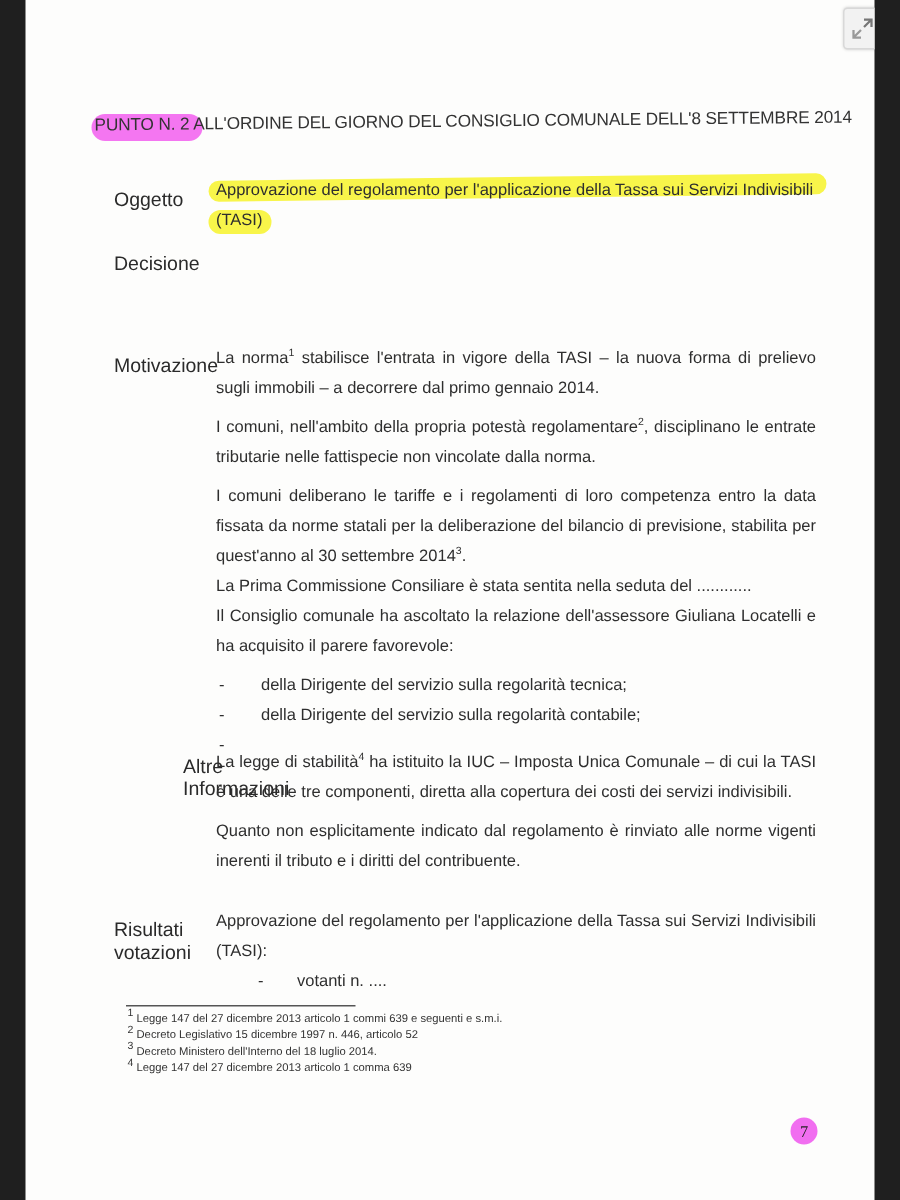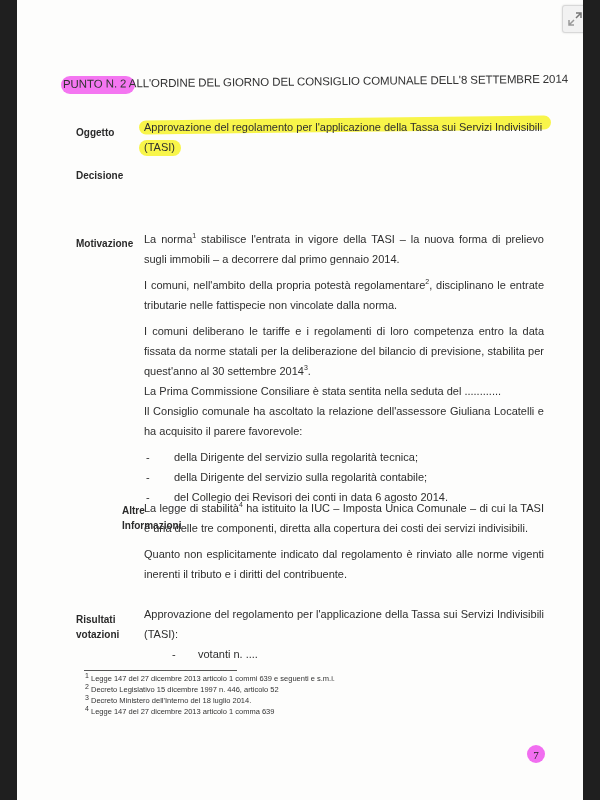--- a/index.html
+++ b/index.html
@@ -33,21 +33,21 @@
     }
     .hl-yellow-1 {
       position: absolute; left: 122px; top: 118px; width: 412px; height: 14px;
       background: #f8f54a; border-radius: 7px; transform: rotate(-0.7deg);
     }
     .hl-yellow-2 {
       position: absolute; left: 122px; top: 140px; width: 42px; height: 16px;
       background: #f8f54a; border-radius: 8px;
     }
     .lbl {
-      position: absolute; left: 59px; font-size: 10px; font-weight: bold; color: #2a2a2a;
+      position: absolute; left: 59px; font-size: 13px; font-weight: normal; color: #2a2a2a;
       line-height: 15px;
     }
     .txt {
       position: absolute; left: 127px; width: 400px; font-size: 11px; line-height: 20px; color: #2e2e2e;
       text-align: justify;
     }
     .txt p { margin: 0 0 6px 0; }
     .txt p.tight { margin: 0; }
     sup { font-size: 7px; line-height: 0; vertical-align: super; }
     .list-item { position: relative; padding-left: 30px; margin: 0; }
@@ -93,21 +93,21 @@
 
   <div class="lbl" style="top:236px;text-align:right;">Motivazione</div>
   <div class="txt" style="top:229px;">
     <p><span>La norma</span><sup>1</sup><span> stabilisce l'entrata in vigore della TASI – la nuova forma di prelievo sugli immobili – a decorrere dal primo gennaio 2014.</span></p>
     <p><span>I comuni, nell'ambito della propria potestà regolamentare</span><sup>2</sup><span>, disciplinano le entrate tributarie nelle fattispecie non vincolate dalla norma.</span></p>
     <p class="tight"><span>I comuni deliberano le tariffe e i regolamenti di loro competenza entro la data fissata da norme statali per la deliberazione del bilancio di previsione, stabilita per quest'anno al 30 settembre 2014</span><sup>3</sup><span>.</span></p>
     <p class="tight">La Prima Commissione Consiliare è stata sentita nella seduta del ............</p>
     <p>Il Consiglio comunale ha ascoltato la relazione dell'assessore Giuliana Locatelli e ha acquisito il parere favorevole:</p>
     <div class="list-item"><span class="dash">-</span><span>della Dirigente del servizio sulla regolarità tecnica;</span></div>
     <div class="list-item"><span class="dash">-</span><span>della Dirigente del servizio sulla regolarità contabile;</span></div>
-    <div class="list-item"><span class="dash">-</span><span>del Collegio dei Revisori dei conti  in data 6 agosto 2014.</span></div>
+    <div class="list-item"><span class="dash">-</span></div>
   </div>
 
   <div class="lbl" style="top:503px;margin-left:46px;">
     <div>Altre</div>
     <div>Informazioni</div>
   </div>
   <div class="txt" style="top:498px;">
     <p><span>La legge di stabilità</span><sup>4</sup><span> ha istituito la IUC – Imposta Unica Comunale – di cui la TASI è una delle tre componenti, diretta alla copertura dei costi dei servizi indivisibili.</span></p>
     <p>Quanto non esplicitamente indicato dal regolamento è rinviato alle norme vigenti inerenti il tributo e i diritti del contribuente.</p>
   </div>

